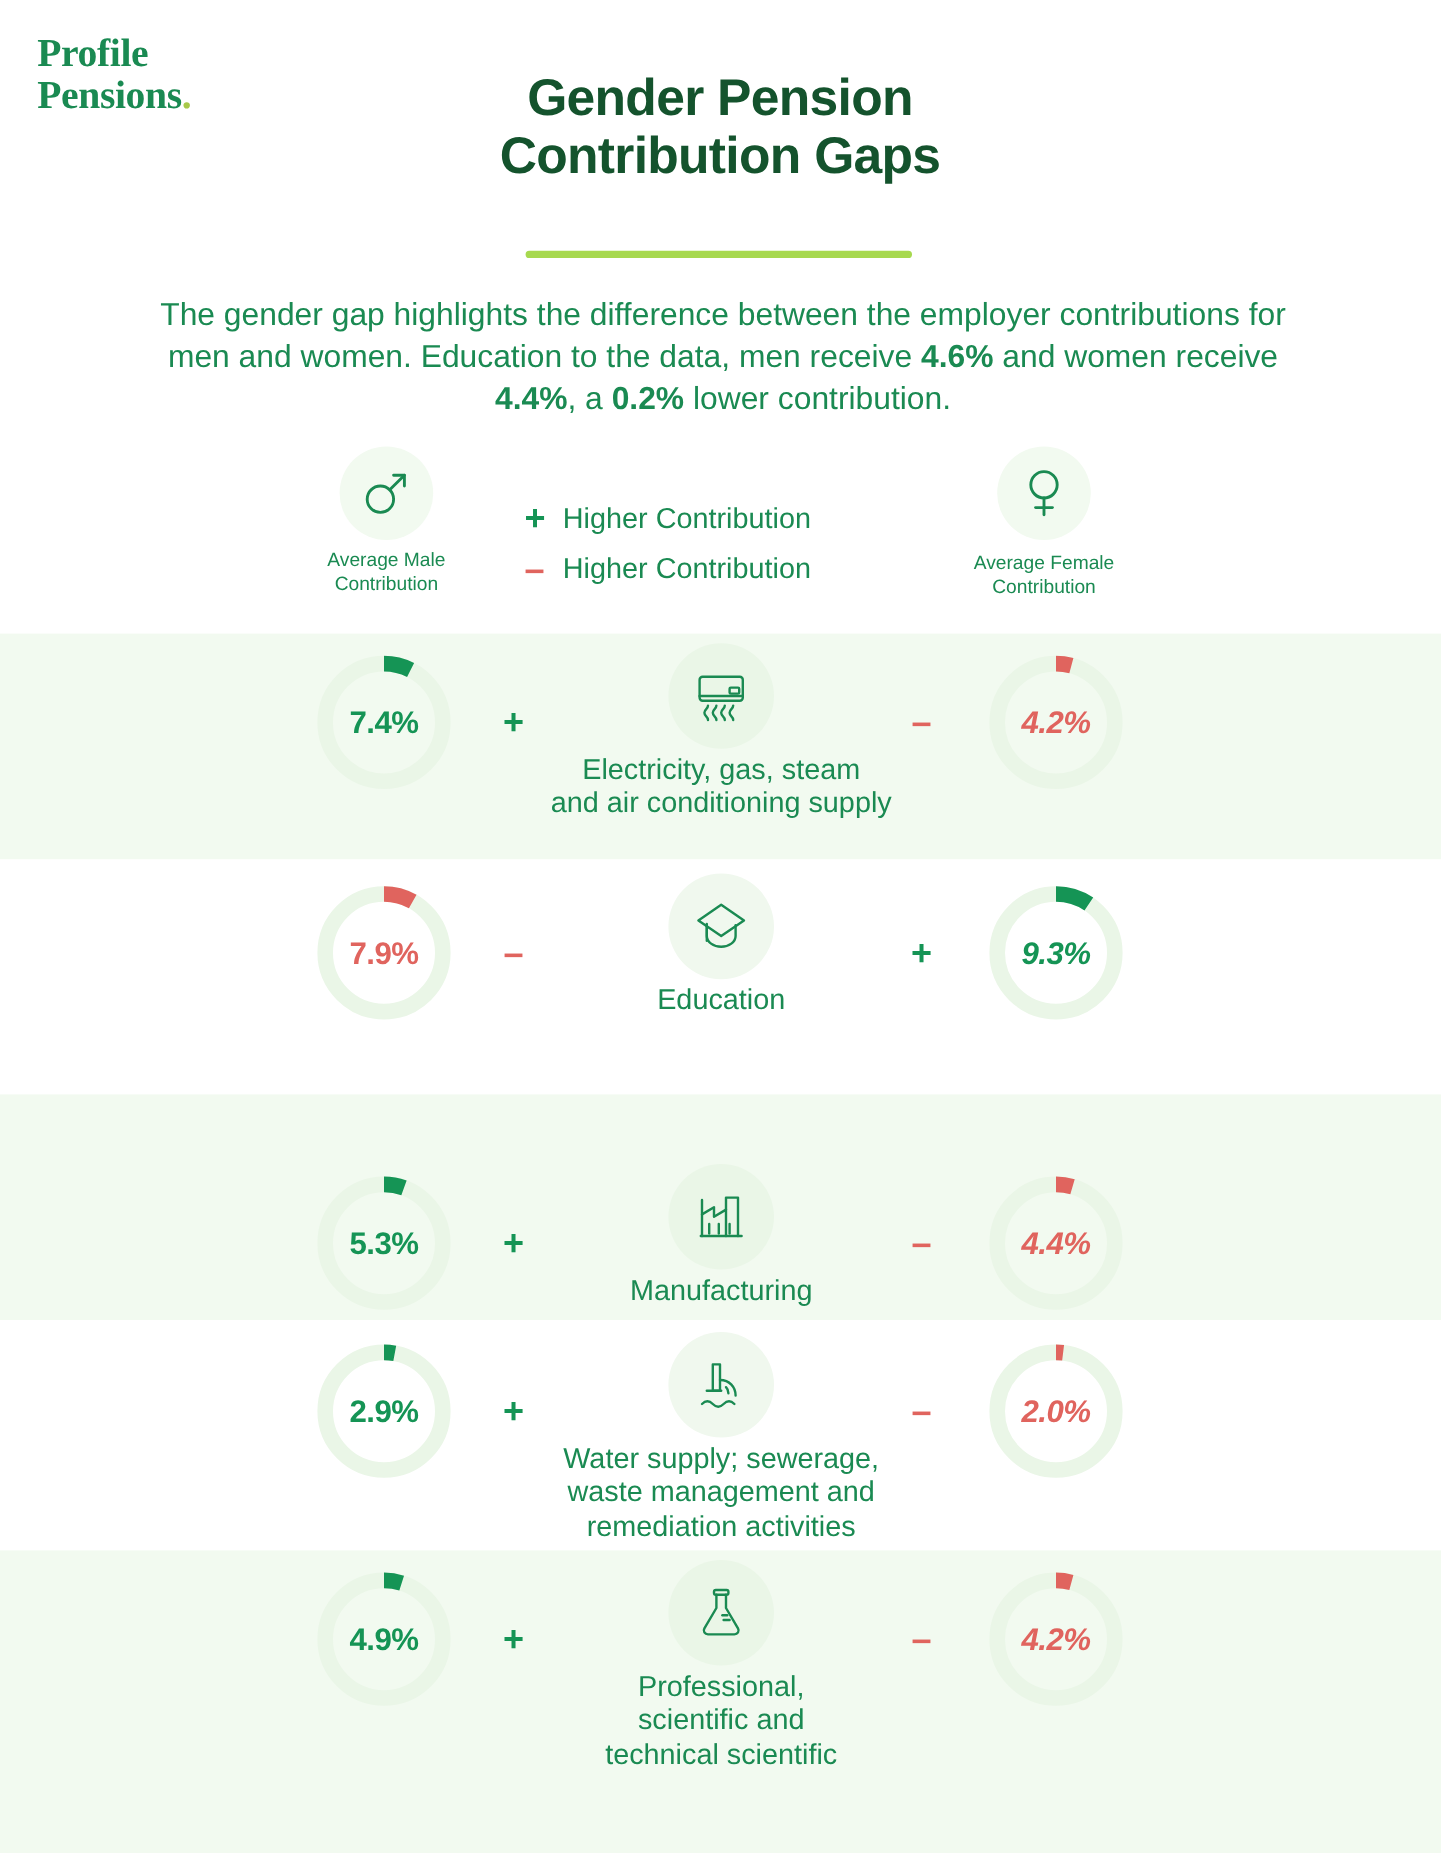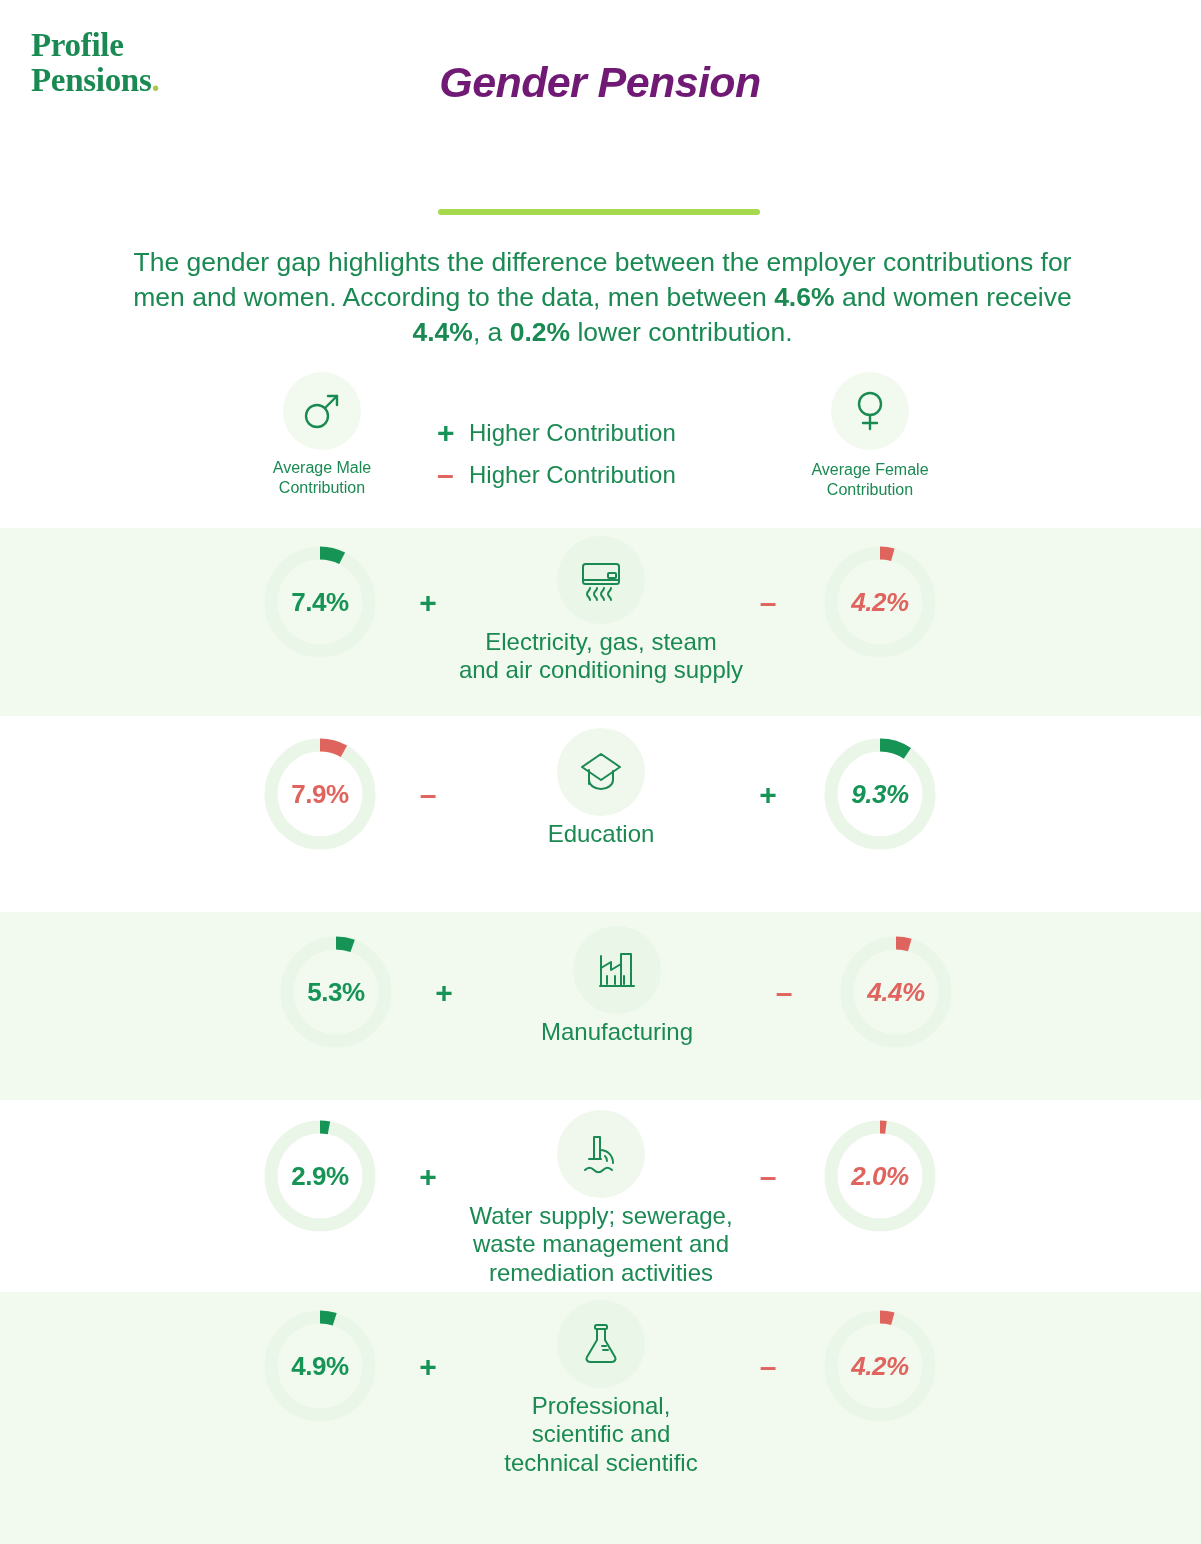--- a/index.html
+++ b/index.html
@@ -31,23 +31,22 @@
 
   .title {
     position: absolute;
     left: 300px;
     top: 58px;
     width: 600px;
     text-align: center;
     font-size: 43px;
     font-weight: bold;
     line-height: 1.12;
-    color: #701a75;
+    color: #14532d;
     letter-spacing: -0.6px;
-    font-style: italic;
   }
 
   .divider {
     position: absolute;
     left: 438px;
     top: 209px;
     width: 322px;
     height: 6px;
     background: #a7d94f;
     border-radius: 3px;
@@ -123,21 +122,21 @@
   .band-3 { top: 1292px; height: 252px; }
 
   .row {
     position: absolute;
     left: 0;
     width: 1066px;
     height: 190px;
   }
   .row-1 { top: 530px; }
   .row-2 { top: 722px; }
-  .row-3 { top: 920px; margin-left: 16px; }
+  .row-3 { top: 964px; }
   .row-4 { top: 1104px; }
   .row-5 { top: 1294px; }
 
   
   .donut {
     position: absolute;
     top: 16px;
     width: 112px;
     height: 112px;
   }
@@ -204,26 +203,27 @@
 </head>
 <body>
 
 <div class="logo">
   <div>Profile</div>
   <div><span>Pensions</span><span class="dot">.</span></div>
 </div>
 
 <div class="title">
   <div>Gender Pension</div>
+  <div>Contribution Gaps</div>
 </div>
 
 <div class="divider"></div>
 
 <div class="intro">
-  <span>The gender gap highlights the difference between the employer contributions for men and women. According to the data, men between </span><b>4.6%</b><span> and women receive </span><b>4.4%</b><span>, a </span><b>0.2%</b><span> lower contribution.</span>
+  <span>The gender gap highlights the difference between the employer contributions for men and women. Education to the data, men receive </span><b>4.6%</b><span> and women receive </span><b>4.4%</b><span>, a </span><b>0.2%</b><span> lower contribution.</span>
 </div>
 
 <div class="legend-col legend-male">
   <div class="sym-circle">
     <svg width="48" height="48" viewBox="0 0 48 48" fill="none" stroke="#1a8a52" stroke-width="2.4" stroke-linecap="round" stroke-linejoin="round">
       <circle cx="19" cy="29" r="11"></circle>
       <line x1="27" y1="21" x2="39" y2="9"></line>
       <polyline points="30,9 39,9 39,18"></polyline>
     </svg>
   </div>

